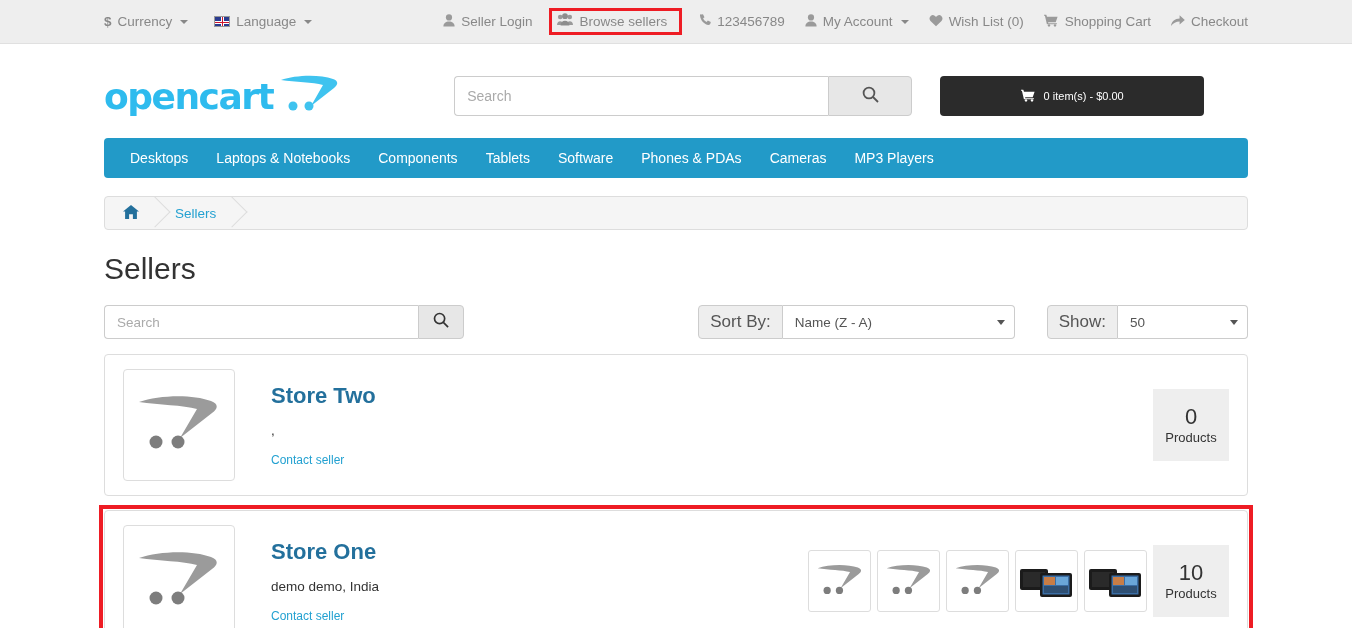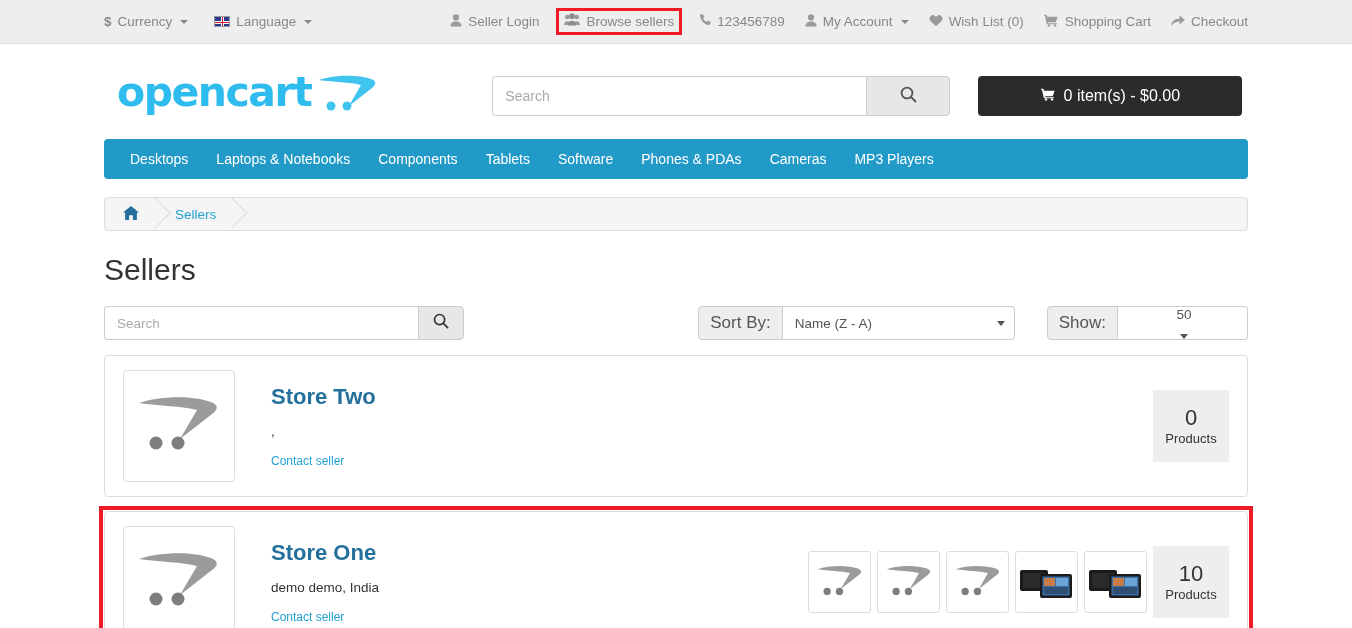--- a/index.html
+++ b/index.html
@@ -17,49 +17,49 @@
     height: 44px; background:#eeeeee; border-bottom:1px solid #e0e0e0;
     display:flex; align-items:center; padding:0 104px;
     font-size: 13.5px; color:#888;
   }
   .topbar-left { display:flex; align-items:center; gap:26px; }
   .topbar-right { margin-left:auto; display:flex; align-items:center; gap:20px; }
   .tb-item { display:flex; align-items:center; gap:6px; color:#888; cursor:pointer; white-space:nowrap; }
   .caret { width:0;height:0;border-left:4px solid transparent;border-right:4px solid transparent;border-top:4px solid #888; margin-left:2px;}
   .ico { display:inline-block; line-height:1; }
   .highlight-box { outline:3px solid #ee1c24; outline-offset:0; }
-  .tb-browse { padding:2px 5px 3px 5px; position:relative; }
+  .tb-browse { padding:2px 12px 3px 5px; position:relative; }
 
   
   .flag { width:16px;height:11px;display:inline-block;position:relative;background:#2a3b8f;border:1px solid #999;overflow:hidden;}
   .flag:before{content:"";position:absolute;left:6px;top:-2px;width:3px;height:16px;background:#fff;}
   .flag:after{content:"";position:absolute;top:4px;left:-2px;width:20px;height:3px;background:#fff;}
   .flag-cross{position:absolute;left:6.6px;top:-2px;width:1.6px;height:16px;background:#cf142b;z-index:2;}
   .flag-cross2{position:absolute;top:4.7px;left:-2px;width:20px;height:1.6px;background:#cf142b;z-index:2;}
 
   
   .header { padding: 14px 104px 0 104px; display:flex; align-items:flex-start; }
-  .logo { font-size:41px; font-weight:700; color:#2ebbee; letter-spacing:-1.5px; line-height:1;
-          font-family:"DejaVu Sans", sans-serif; display:flex; margin-top:14px;margin-left:13px;}
+  .logo { font-size:36px; font-weight:700; color:#2ebbee; letter-spacing:-1.5px; line-height:1;
+          font-family:"DejaVu Sans", sans-serif; display:flex; align-items:center; margin-top:14px;}
   .logo-mark { margin-left:6px; }
   .search-wrap { margin-left:113px; margin-top:18px; display:flex; width:458px; height:40px; }
   .search-input {
     flex:1; border:1px solid #ccc; border-right:none; border-radius:4px 0 0 4px;
     padding:0 12px; font-size:14px; color:#555; outline:none; background:#fff;
     font-family:"Liberation Sans", sans-serif;
   }
   .search-input::placeholder { color:#aaa; }
   .search-btn {
     width:84px; background:#e7e7e7; border:1px solid #ccc; border-radius:0 4px 4px 0;
     display:flex; align-items:center; justify-content:center; cursor:pointer; color:#555;
   }
   .cart-btn {
     margin-left:28px; margin-top:18px; width:264px; height:40px; background:#2b2b2b;
     color:#fff; border-radius:4px; display:flex; align-items:center; justify-content:center;
-    gap:8px; font-size:16px; cursor:pointer;
+    gap:8px; font-size:11px; cursor:pointer;
   }
 
   
   .navwrap { padding:0 104px; margin-top:16px;text-align:right; }
   .nav {
     height:40px; background:#229ac8; border-radius:4px;
     display:flex; align-items:center; padding:0 12px;
   }
   .nav-item { color:#fff; font-size:14px; padding:0 14px; line-height:40px; cursor:pointer; white-space:nowrap;}
 
@@ -94,21 +94,21 @@
   .ig-label {
     background:#eee; border:1px solid #ccc; border-radius:4px 0 0 4px; padding:0 11px;
     display:flex; align-items:center; font-size:17px; color:#555; white-space:nowrap;
   }
   .ig-select {
     border:1px solid #ccc; border-left:none; border-radius:0 4px 4px 0; background:#fff;
     display:flex; align-items:center; justify-content:space-between; padding:0 9px 0 12px;
     font-size:13.5px; color:#555; cursor:pointer;
   }
   .sel-sort { width:232px; }
-  .sel-show { width:130px;flex-direction:column; }
+  .sel-show { width:130px; }
   .sel-caret { width:0;height:0;border-left:4px solid transparent;border-right:4px solid transparent;border-top:5px solid #555;}
 
   
   .seller-card {
     border:1px solid #ddd; border-radius:4px; background:#fff; display:flex; align-items:center;
     padding:14px 18px; margin-top:14px; position:relative;
   }
   .card-one-wrap { position:relative; margin-top:14px; }
   .red-outline { position:absolute; left:-5px; top:-5px; right:-5px; bottom:-5px; border:4px solid #ee1c24; pointer-events:none; }
   .thumb-box {

